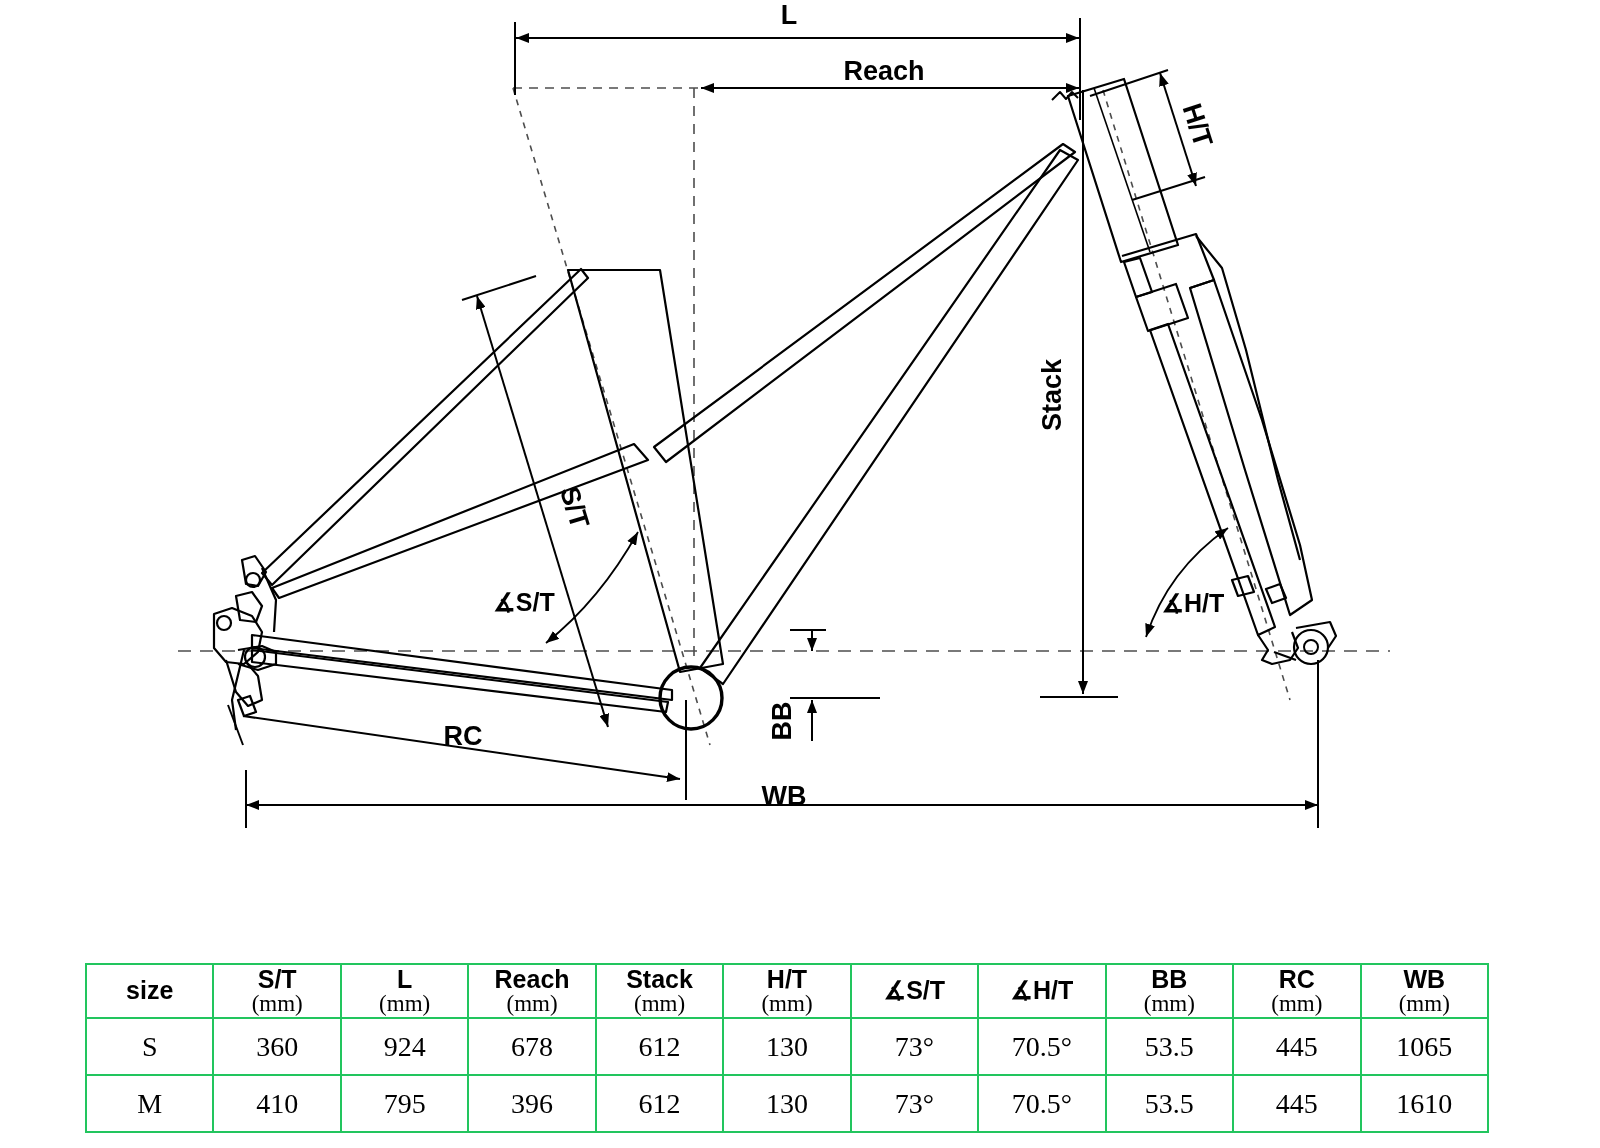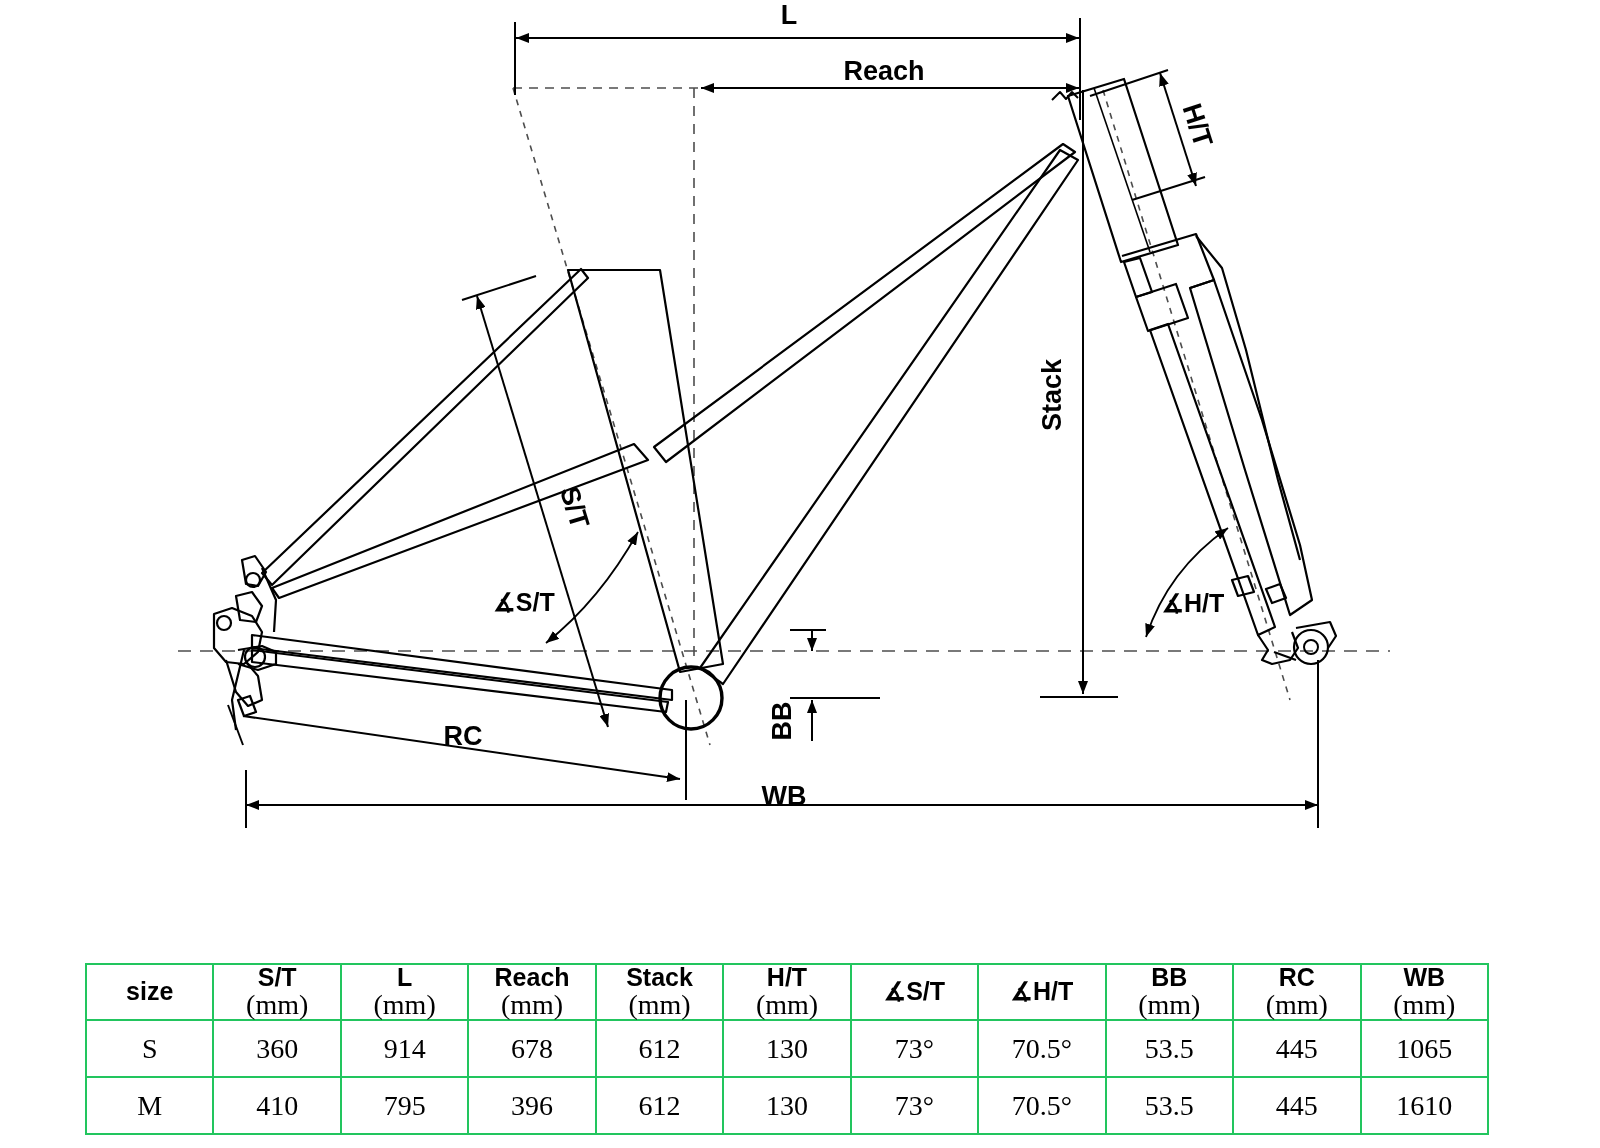--- a/index.html
+++ b/index.html
@@ -61,21 +61,21 @@
   table.geom thead th {
     height: 52px;
     font-weight: bold;
     font-size: 25px;
     line-height: 1.02;
     font-family: "Liberation Sans", sans-serif;
   }
   table.geom thead th .unit {
     display: block;
     font-weight: normal;
-    font-size: 28px;
+    font-size: 23px;
     font-family: "Liberation Serif", serif;
   }
   table.geom thead th.size-col {
     font-size: 25px;
     font-weight: bold;
   }
   table.geom tbody td {
     height: 55px;
     font-size: 28px;
     font-weight: normal;
@@ -240,21 +240,21 @@
         <th class="ang"><span>∡H/T</span></th>
         <th><span>BB</span><span class="unit">(mm)</span></th>
         <th><span>RC</span><span class="unit">(mm)</span></th>
         <th><span>WB</span><span class="unit">(mm)</span></th>
       </tr>
     </thead>
     <tbody>
       <tr>
         <td>S</td>
         <td>360</td>
-        <td>914</td>
+        <td>924</td>
         <td>678</td>
         <td>612</td>
         <td>130</td>
         <td>73°</td>
         <td>70.5°</td>
         <td>53.5</td>
         <td>445</td>
         <td>1065</td>
       </tr>
       <tr>

